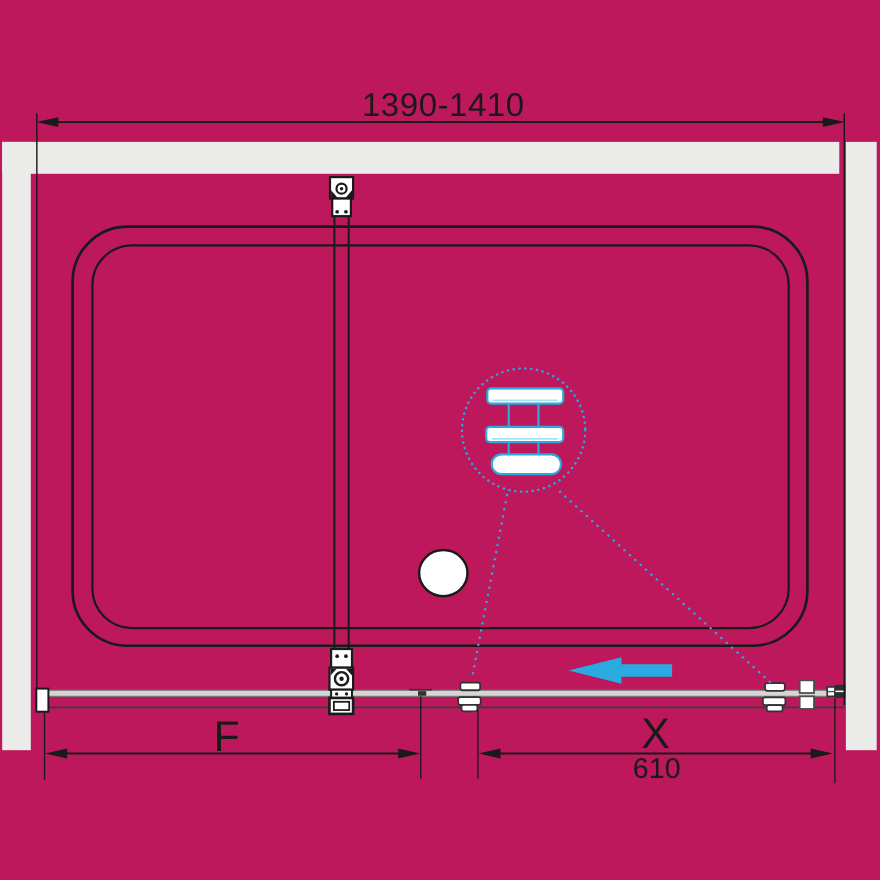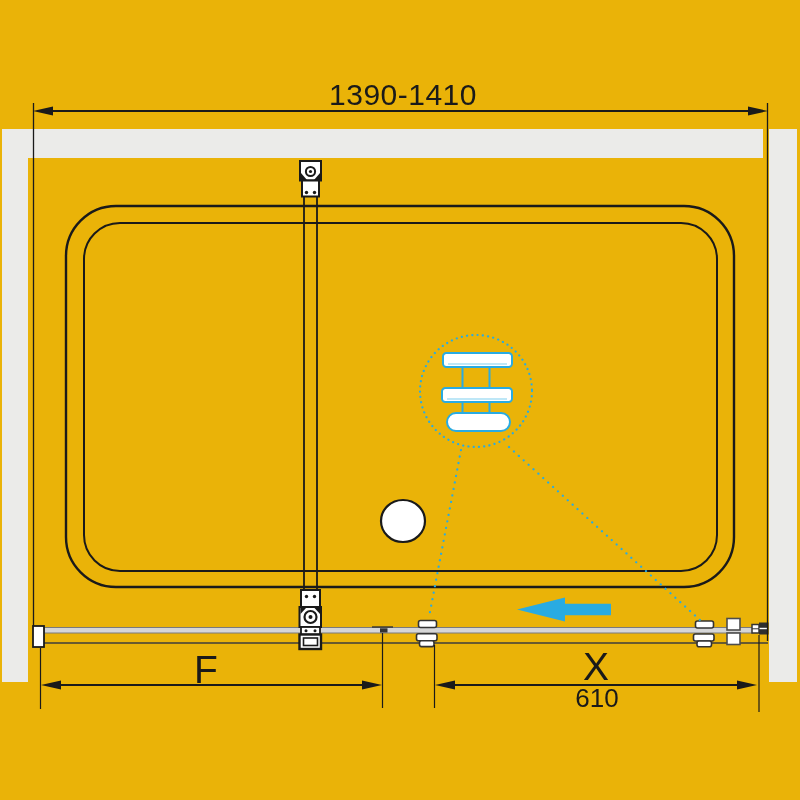--- a/index.html
+++ b/index.html
@@ -1,16 +1,16 @@
 <!DOCTYPE html>
 <html style="--accent-blue: #29ABE2; --wall-gray: #EBEBE9; --rail-gray: #D6D6D6; --line-dark: #1A1A1A;"><head>
 <meta charset="utf-8">
 <style>
   html,body { margin:0; padding:0; background:#fff; }
-  .stage { position:relative; width:800px; height:800px; background:#eab308; overflow:hidden; }
+  .stage { position:relative; width:800px; height:800px; background:#be185d; overflow:hidden; }
   svg { display:block; }
   text {
     font-family: "Liberation Sans", sans-serif;
     fill: var(--line-dark, #1a1a1a);
   }
   .wall        { fill: var(--wall-gray, #ebebe9); }
   .railband    { fill: var(--rail-gray, #d6d6d6); stroke:#7a7a7a; stroke-width:1; }
   .ink         { stroke: var(--line-dark, #1a1a1a); }
   .nofill      { fill:none; }
   .whitefill   { fill:#ffffff; }

